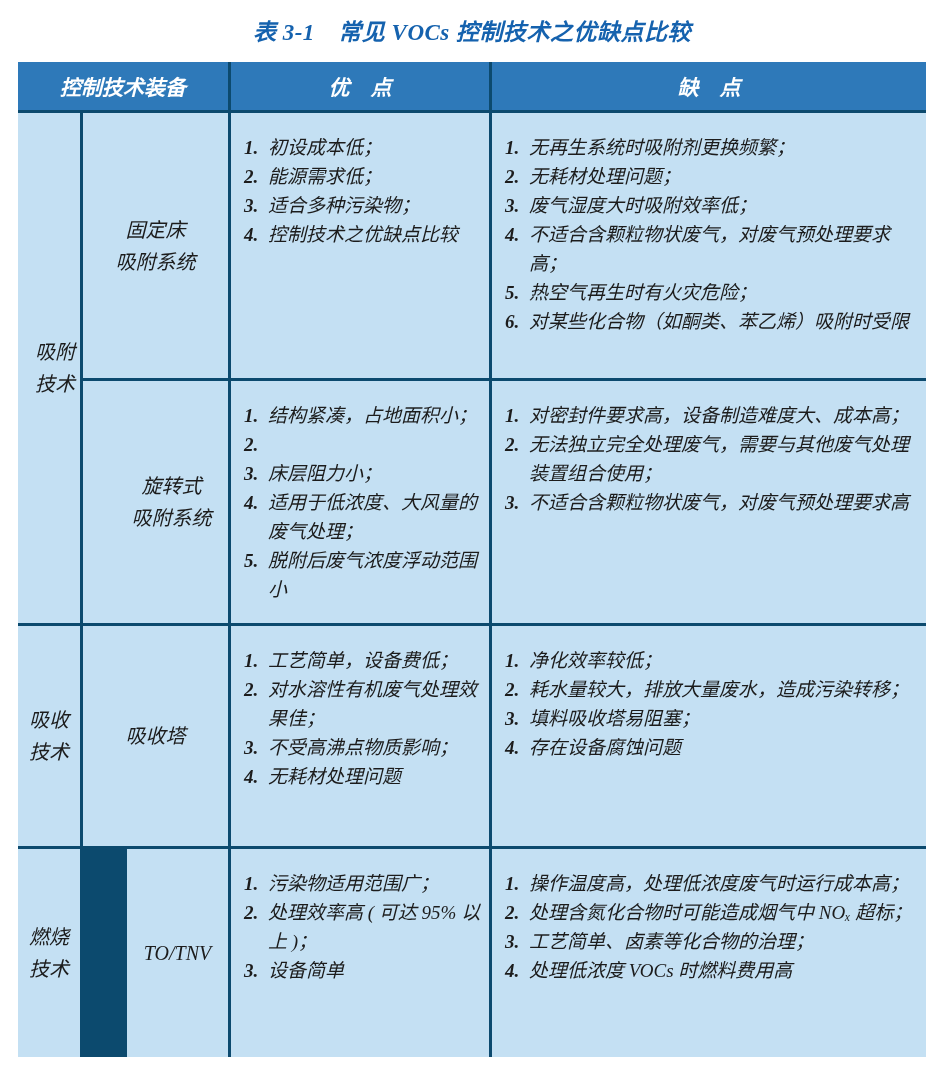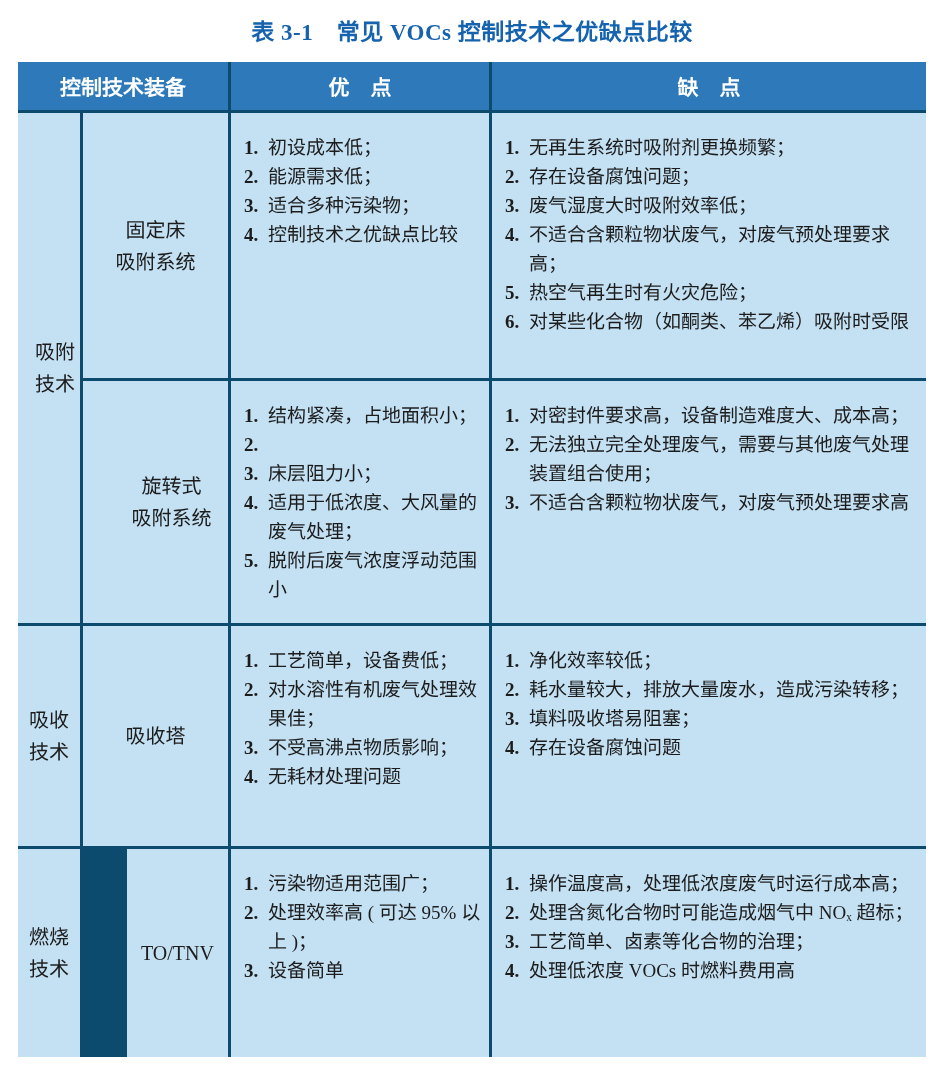--- a/index.html
+++ b/index.html
@@ -4,20 +4,21 @@
 <style>
   * { margin: 0; padding: 0; box-sizing: border-box; }
   html, body { background: #ffffff; }
   body { font-family: "Liberation Serif", "DejaVu Serif", serif; }
   .page {
     position: relative;
     width: 944px;
     height: 1077px;
     background: #ffffff;
     overflow: hidden;
+    font-style: italic;
   }
   .title {
     width: 944px;
     padding-top: 13px;
     text-align: center;
     font-size: 23px;
     font-weight: bold;
     color: #1562ae;
     letter-spacing: 0.5px;
     font-family: "Liberation Serif", "DejaVu Serif", serif;
@@ -125,21 +126,21 @@
           <span class="txt">控制技术之优缺点比较</span>
         </div>
       </div>
     <div class="cell list-cell cons-fixedbed">
         <div class="item">
           <span class="num">1.</span>
           <span class="txt">无再生系统时吸附剂更换频繁；</span>
         </div>
         <div class="item">
           <span class="num">2.</span>
-          <span class="txt">存在设备腐蚀问题；</span>
+          <span class="txt">无耗材处理问题；</span>
         </div>
         <div class="item">
           <span class="num">3.</span>
           <span class="txt">废气湿度大时吸附效率低；</span>
         </div>
         <div class="item">
           <span class="num">4.</span>
           <span class="txt">不适合含颗粒物状废气，对废气预处理要求高；</span>
         </div>
         <div class="item">

